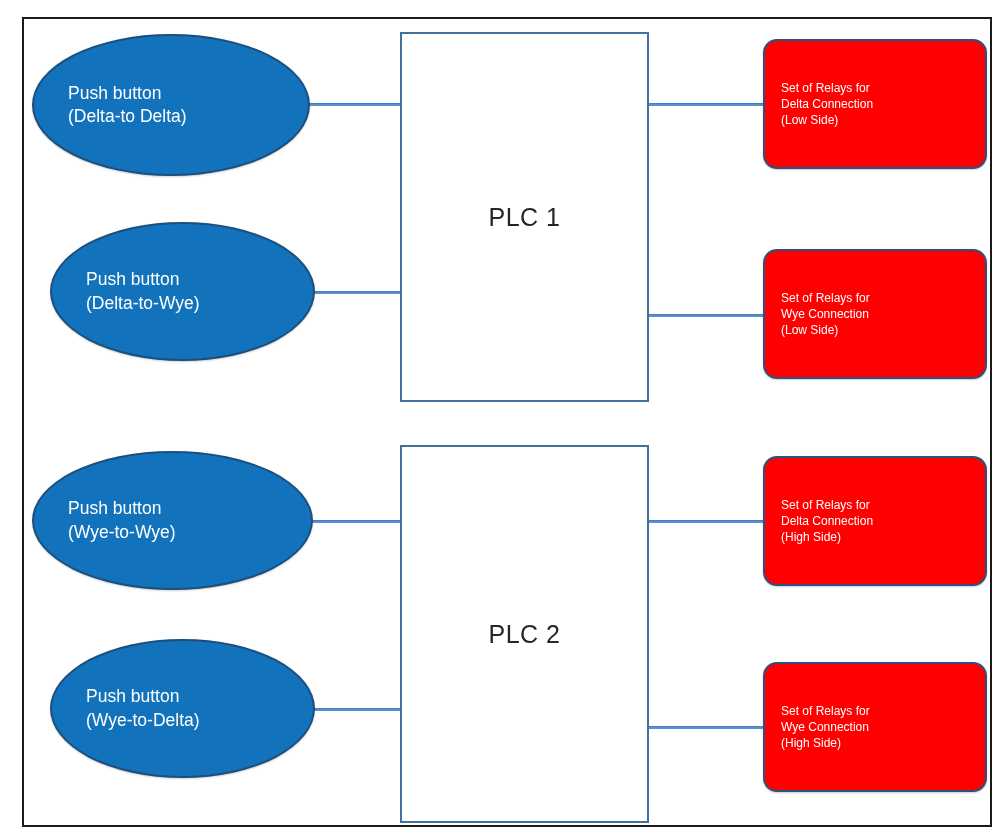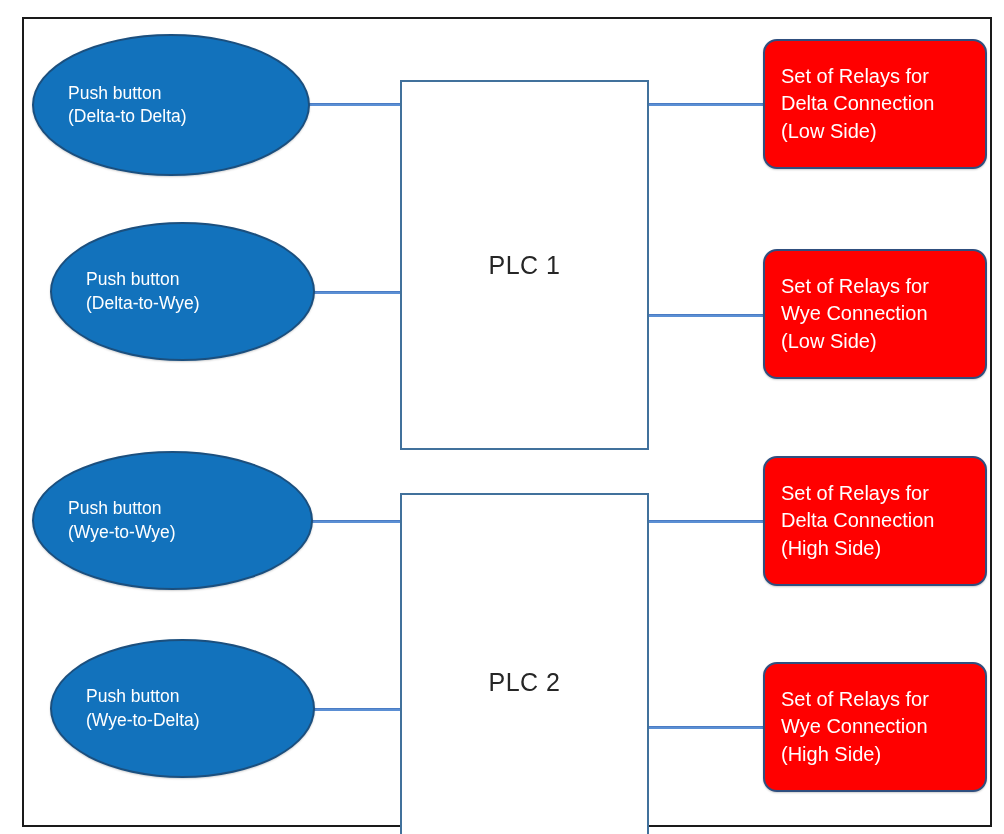--- a/index.html
+++ b/index.html
@@ -60,42 +60,41 @@
   }
   
   .plc-node {
     position: absolute;
     background: #ffffff;
     border: 2px solid #41719C;
     box-sizing: border-box;
     display: flex;
     align-items: center;
     justify-content: center;
-    margin-top: 48px;
   }
   .plc-label {
     color: #262626;
     font-size: 25px;
     letter-spacing: 0.5px;
   }
   
   .relay-node {
     position: absolute;
     background: #FF0000;
     border: 2px solid #2F4F7F;
     border-radius: 14px;
     box-sizing: border-box;
     display: flex;
     align-items: center;
     justify-content: flex-start;
     box-shadow: 0 1px 2px rgba(0,0,0,0.2);
   }
   .relay-label {
     color: #ffffff;
-    font-size: 20px;
+    font-size: 12px;
     line-height: 1.36;
     text-align: left;
     padding-left: 16px;
     padding-right: 8px;
     white-space: pre-line;
   }
 </style>
 </head>
 <body>
 

